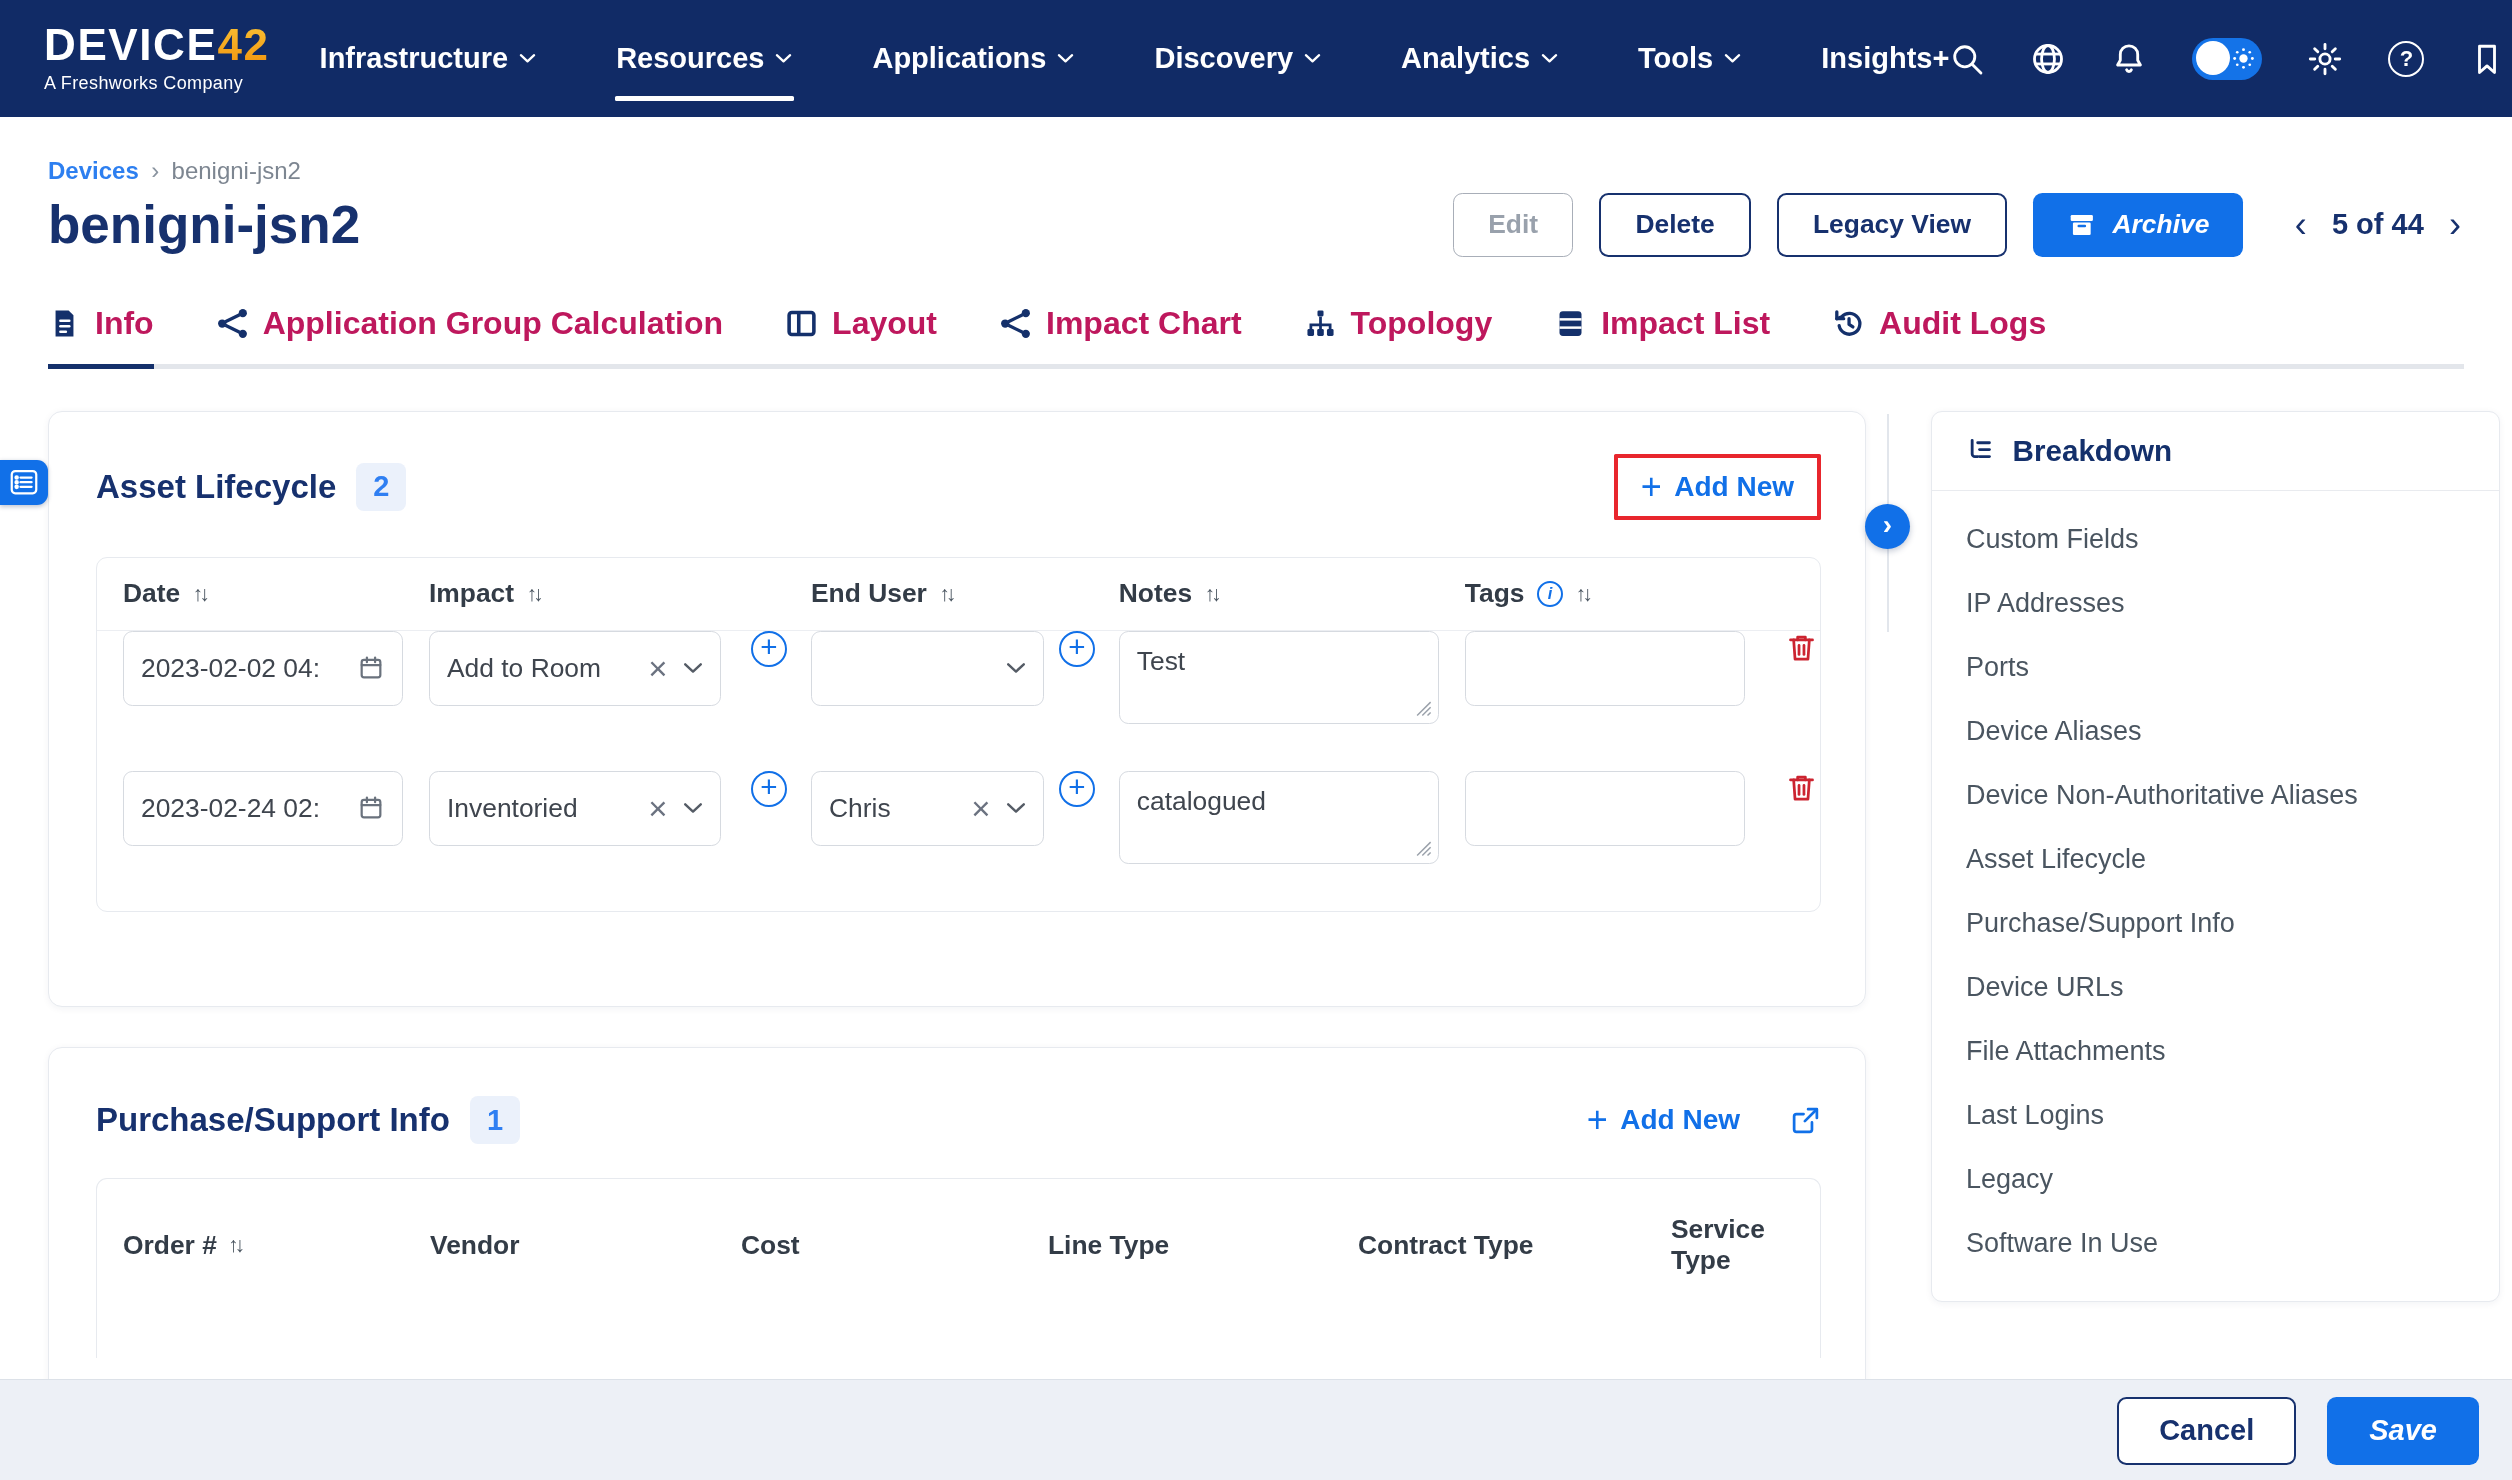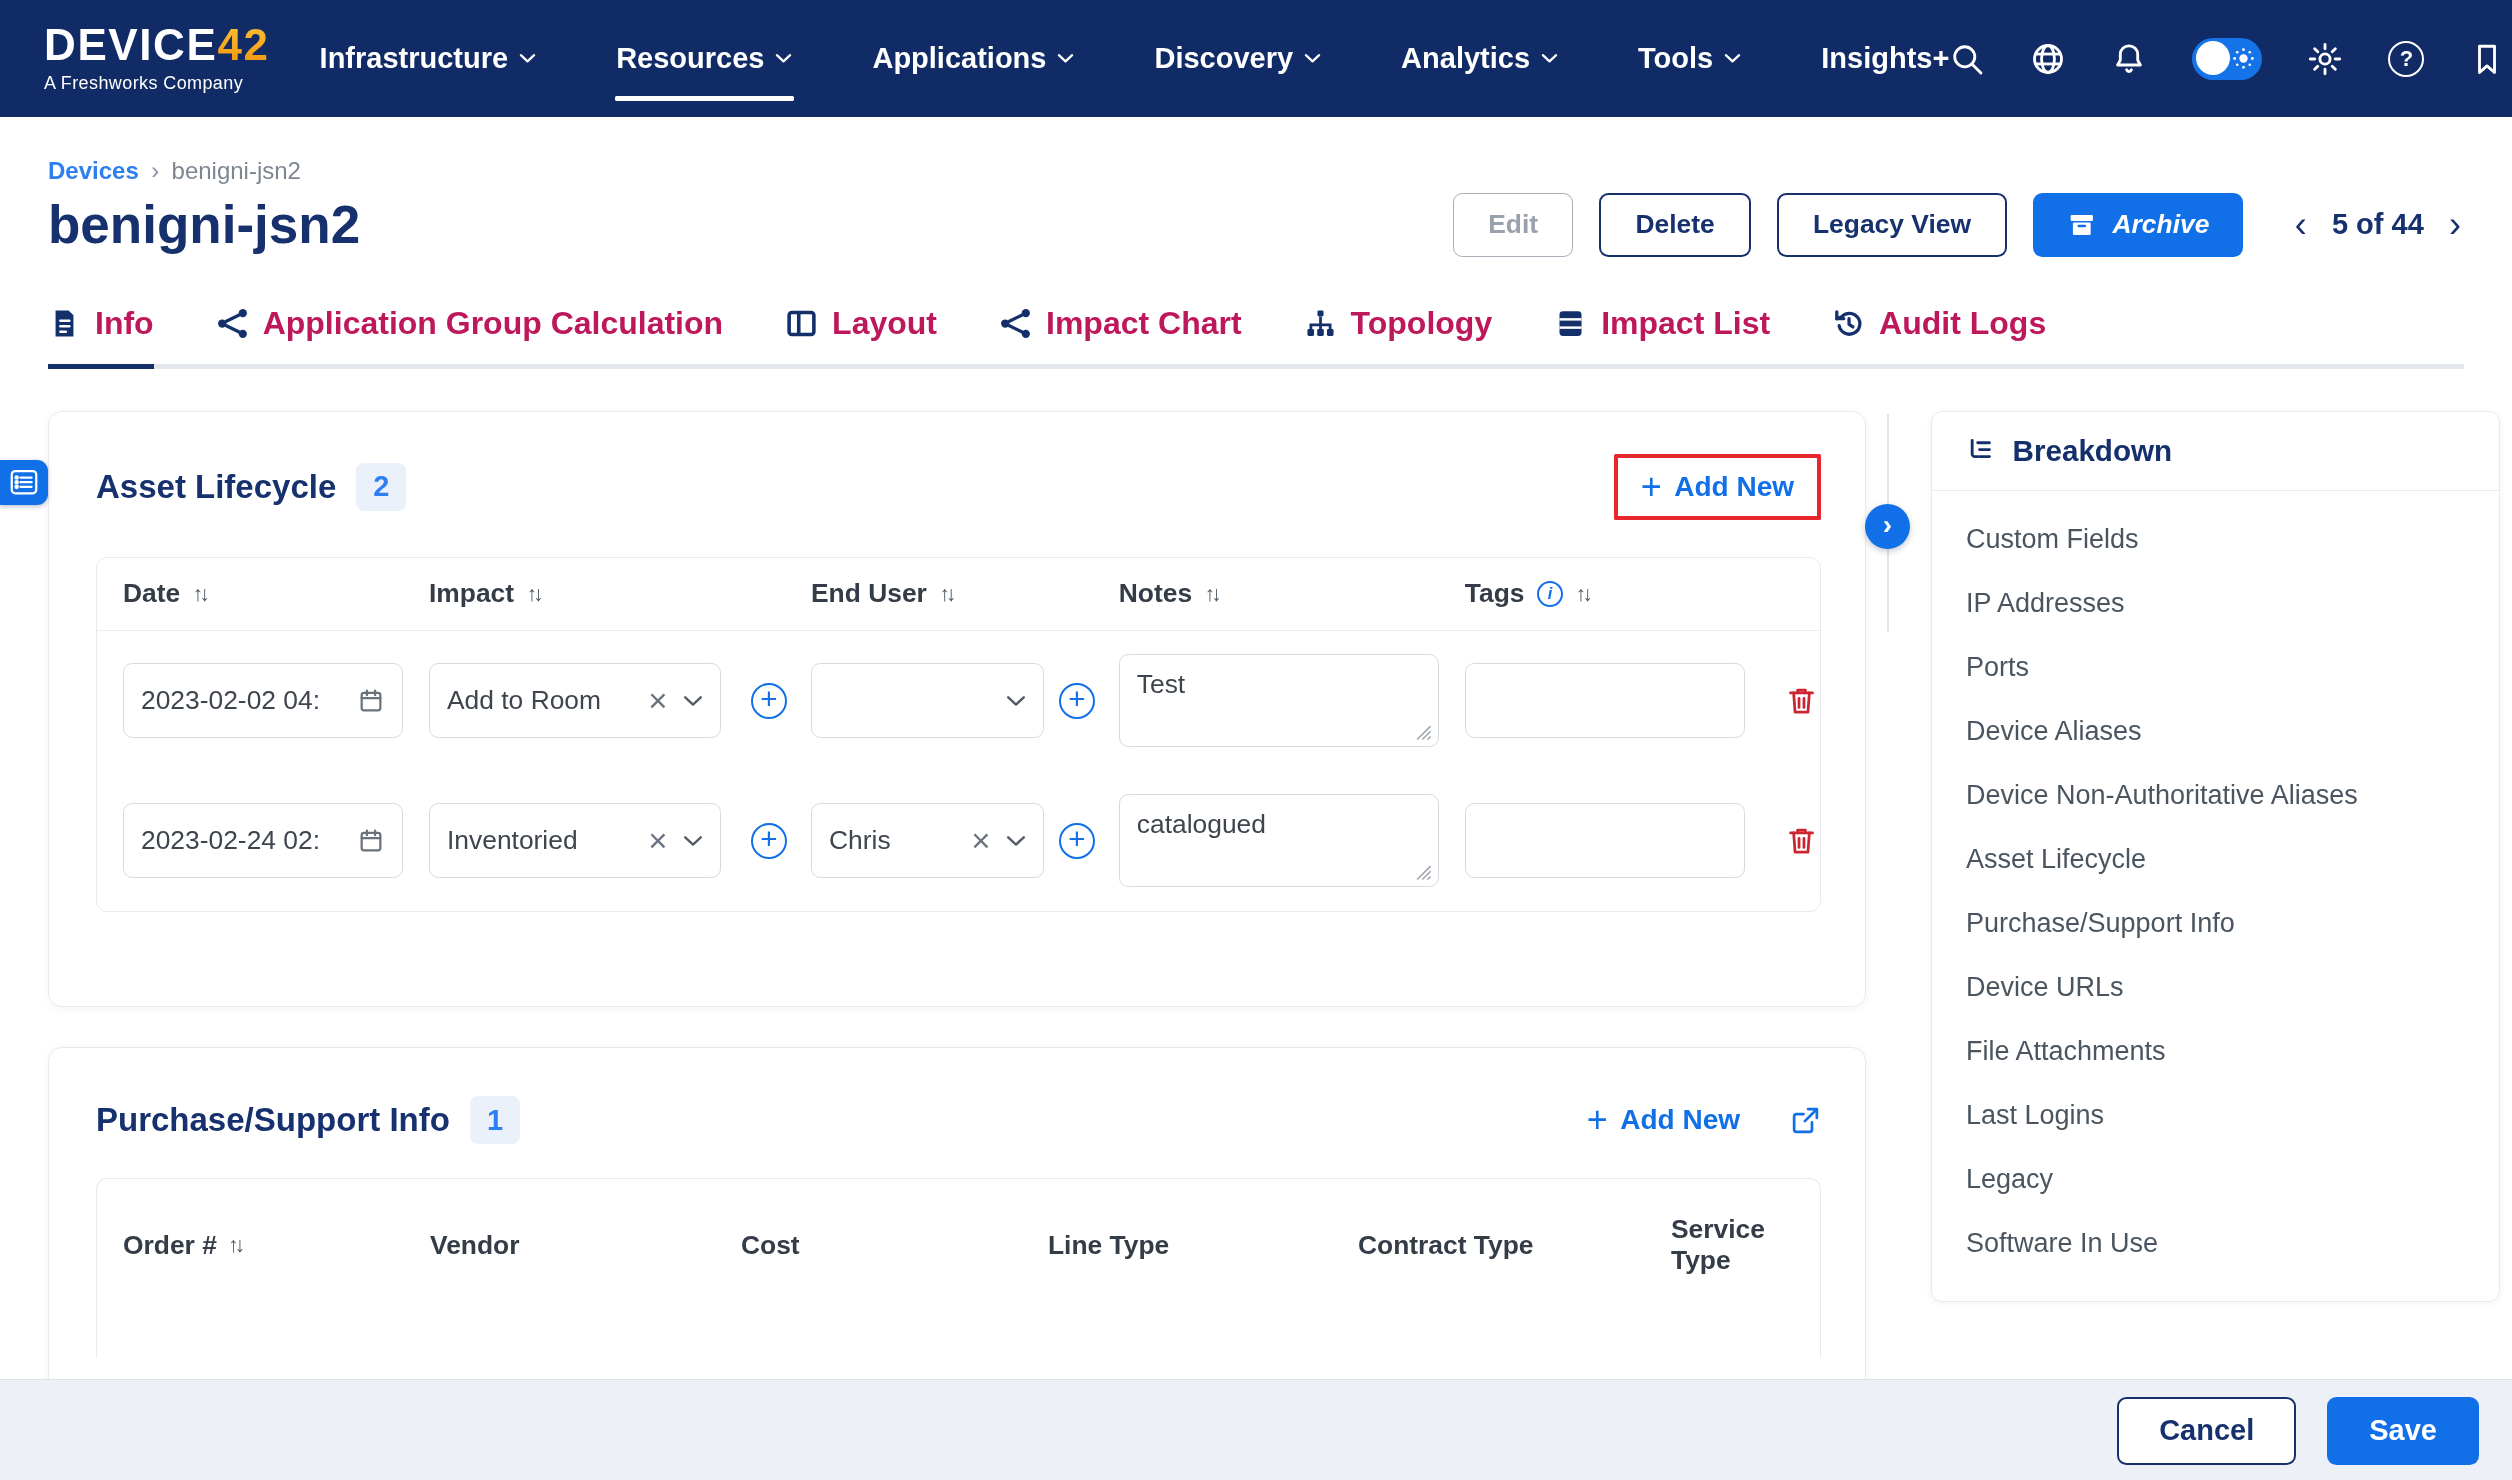--- a/index.html
+++ b/index.html
@@ -66,21 +66,21 @@
   .section-title{font-size:33px;font-weight:800;color:#17316E;}
   .count-badge{margin-left:20px;background:#EBF1FB;color:#2F7FF2;font-size:29px;font-weight:700;
                padding:7.8px 17px;border-radius:7.8px;}
   .annot-box{margin-left:auto;border:4.7px solid #E8262D;padding:11px 23px;border-radius:1.6px;}
   .addnew{display:flex;align-items:center;gap:12.4px;color:#1170E8;font-size:28px;font-weight:700;cursor:pointer;white-space:nowrap;}
   .addnew-plus{font-size:36px;font-weight:400;line-height:1;}
 
   .al-table{margin-top:37px;border:1.6px solid #E7EAEF;border-radius:11px;overflow:hidden;}
   .al-header{display:flex;align-items:center;height:72px;border-bottom:1.6px solid #ECEEF2;
              padding:0 12.4px 0 26px;font-size:26.4px;font-weight:700;color:#333C47;}
-  .al-row{display:flex;align-items:center;height:140px;padding:0 12.4px 0 26px;}
+  .al-row{display:flex;align-items:flex-start;height:140px;padding:0 12.4px 0 26px;}
   .c-date{width:280px;margin-right:26px;flex:0 0 auto;}
   .c-event{width:292px;margin-right:30px;flex:0 0 auto;}
   .c-plus{width:36px;margin-right:24px;flex:0 0 auto;}
   .c-user{width:233px;margin-right:14.8px;flex:0 0 auto;}
   .c-plus2{width:36px;margin-right:24px;flex:0 0 auto;}
   .c-notes{width:320px;margin-right:26px;flex:0 0 auto;}
   .c-tags{width:280px;margin-right:40px;flex:0 0 auto;}
   .c-del{width:34px;flex:0 0 auto;display:flex;justify-content:center;}
   .hcell{display:flex;align-items:center;gap:12.4px;}
   .sort{font-size:21px;color:#4A5560;letter-spacing:-3.9px;font-weight:400;cursor:pointer;}
@@ -129,21 +129,21 @@
             border-radius:0 11px 11px 0;display:flex;align-items:center;justify-content:center;
             cursor:pointer;z-index:5;box-shadow:0 1.6px 4.7px rgba(10,30,80,.25);}
 
   
   .footbar{position:absolute;left:0;right:0;bottom:0;height:102px;background:#EDF0F6;
            border-top:1.6px solid #DCE1E8;display:flex;align-items:center;justify-content:flex-end;
            gap:31px;padding:0 33px;box-sizing:border-box;}
   .btn-cancel{height:68px;padding:0 40px;border:2.3px solid #17316E;border-radius:9.3px;background:#fff;
               color:#17316E;font-size:29px;font-weight:700;display:flex;align-items:center;cursor:pointer;box-sizing:border-box;}
   .btn-save{height:68px;padding:0 42px;border:none;border-radius:9.3px;background:#1170E8;color:#fff;
-            font-size:29px;font-weight:700;display:flex;align-items:center;cursor:pointer;box-sizing:border-box;}
+            font-size:29px;font-weight:700;display:flex;align-items:center;cursor:pointer;box-sizing:border-box;font-style:italic;}
 </style>
 </head>
 <body>
 
 <div class="screen">
 
   <header class="topbar">
     <div class="logo-block">
       <div class="logo-line">
         <span class="logo-brand">DEVICE</span><span class="logo-accent">42</span>

